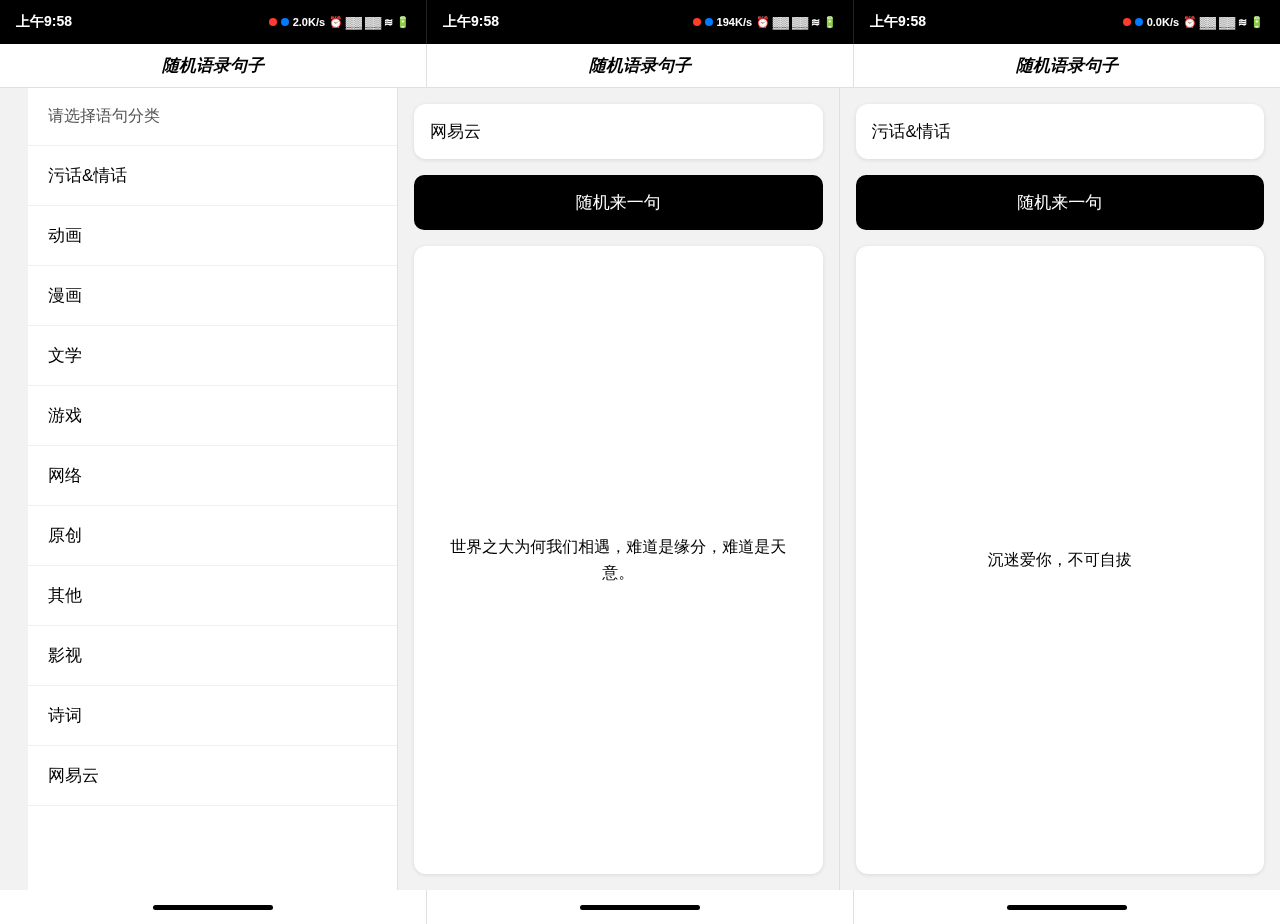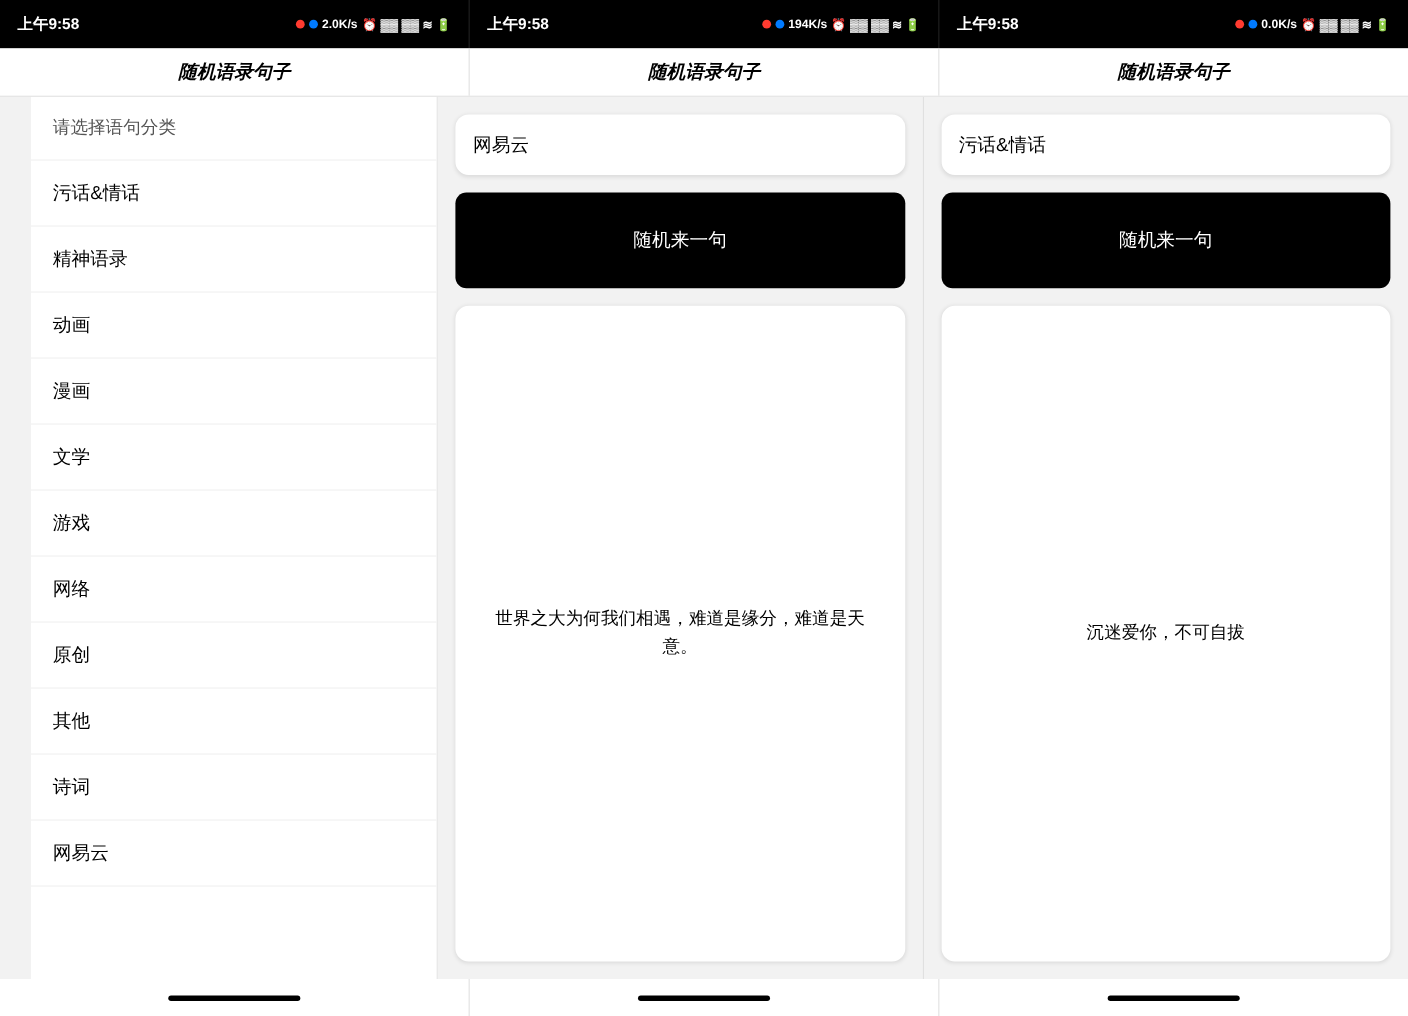--- a/index.html
+++ b/index.html
@@ -156,21 +156,21 @@
       font-size: 17px;
       color: #000;
       font-weight: 400;
     }
 
     .btn-random {
       background: #000;
       color: #fff;
       border: none;
       border-radius: 10px;
-      padding: 32px;
+      padding: 16px;
       font-size: 17px;
       font-weight: 500;
       width: 100%;
       cursor: pointer;
       text-align: center;
     }
 
     .quote-card {
       background: #fff;
       border-radius: 12px;
@@ -275,42 +275,42 @@
 <div class="main-content">
 
   <div class="left-panel">
     <div class="menu-item">
       <span>请选择语句分类</span>
     </div>
     <div class="menu-item">
       <span>污话&amp;情话</span>
     </div>
     <div class="menu-item">
-      <span>精神语录</span>
-    </div>
-    <div class="menu-item">
       <span>动画</span>
     </div>
     <div class="menu-item">
       <span>漫画</span>
     </div>
     <div class="menu-item">
       <span>文学</span>
     </div>
     <div class="menu-item">
       <span>游戏</span>
     </div>
     <div class="menu-item">
       <span>网络</span>
     </div>
     <div class="menu-item">
       <span>原创</span>
     </div>
     <div class="menu-item">
       <span>其他</span>
+    </div>
+    <div class="menu-item">
+      <span>影视</span>
     </div>
     <div class="menu-item">
       <span>诗词</span>
     </div>
     <div class="menu-item">
       <span>网易云</span>
     </div>
 
   </div>
 

